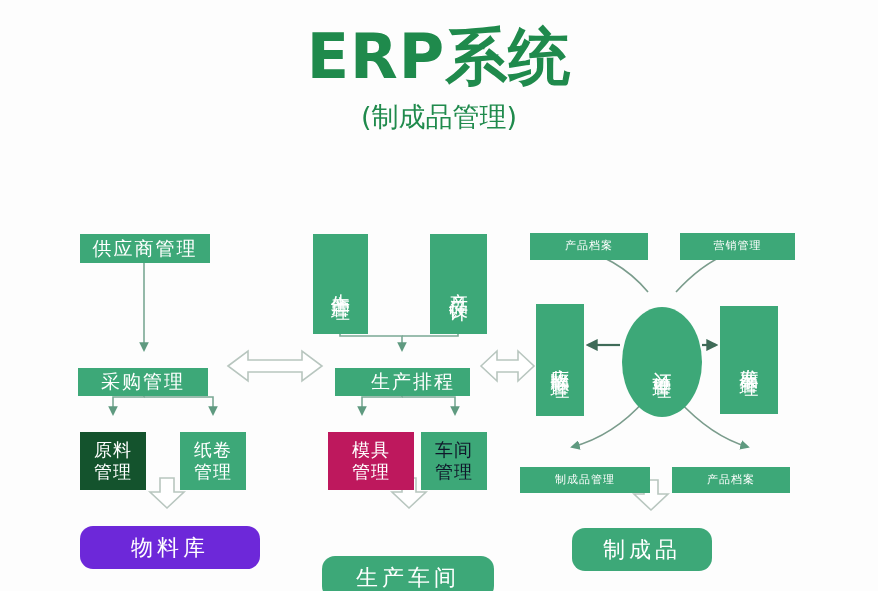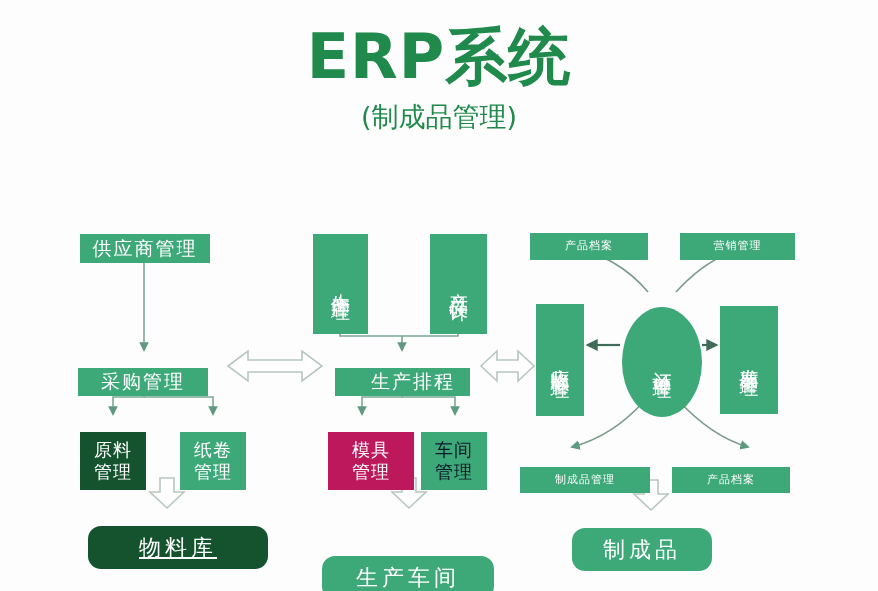--- a/index.html
+++ b/index.html
@@ -157,21 +157,21 @@
   <div class="node horiz" style="left: 80px; top: 218px; width: 130px; height: 29px; background: rgb(61, 168, 120); color: rgb(255, 255, 255);">供应商管理</div>
 
   <div class="node horiz" style="left: 78px; top: 352px; width: 130px; height: 28px; background: rgb(61, 168, 120); color: rgb(255, 255, 255);">采购管理</div>
 
   <div class="node small" style="left: 80px; top: 416px; width: 66px; height: 58px; background: #14532d; color: rgb(255, 255, 255);">原料
 管理</div>
 
   <div class="node small" style="left: 180px; top: 416px; width: 66px; height: 58px; background: rgb(61, 168, 120); color: rgb(255, 255, 255);">纸卷
 管理</div>
 
-  <div class="node rounded" style="left: 88px; top: 510px; width: 180px; height: 43px; background: #14532d; color: rgb(255, 255, 255); text-decoration: underline;">物料库</div>
+  <div class="node rounded" style="left: 80px; top: 510px; width: 180px; height: 43px; background: #6d28d9; color: rgb(255, 255, 255);">物料库</div>
 
   <div class="node vert" style="left: 313px; top: 218px; width: 55px; height: 100px; background: rgb(61, 168, 120); color: rgb(255, 255, 255);">生产管理</div>
 
   <div class="node vert" style="left: 430px; top: 218px; width: 57px; height: 100px; background: rgb(61, 168, 120); color: rgb(255, 255, 255);">产品设计</div>
 
   <div class="node horiz" style="left: 335px; top: 352px; width: 135px; height: 28px; background: rgb(61, 168, 120); color: rgb(255, 255, 255); padding-left: 21px;">生产排程</div>
 
   <div class="node small" style="left: 328px; top: 416px; width: 86px; height: 58px; background: #be185d; color: rgb(255, 255, 255); font-family: Liberation Serif, serif;">模具
 管理</div>
 

